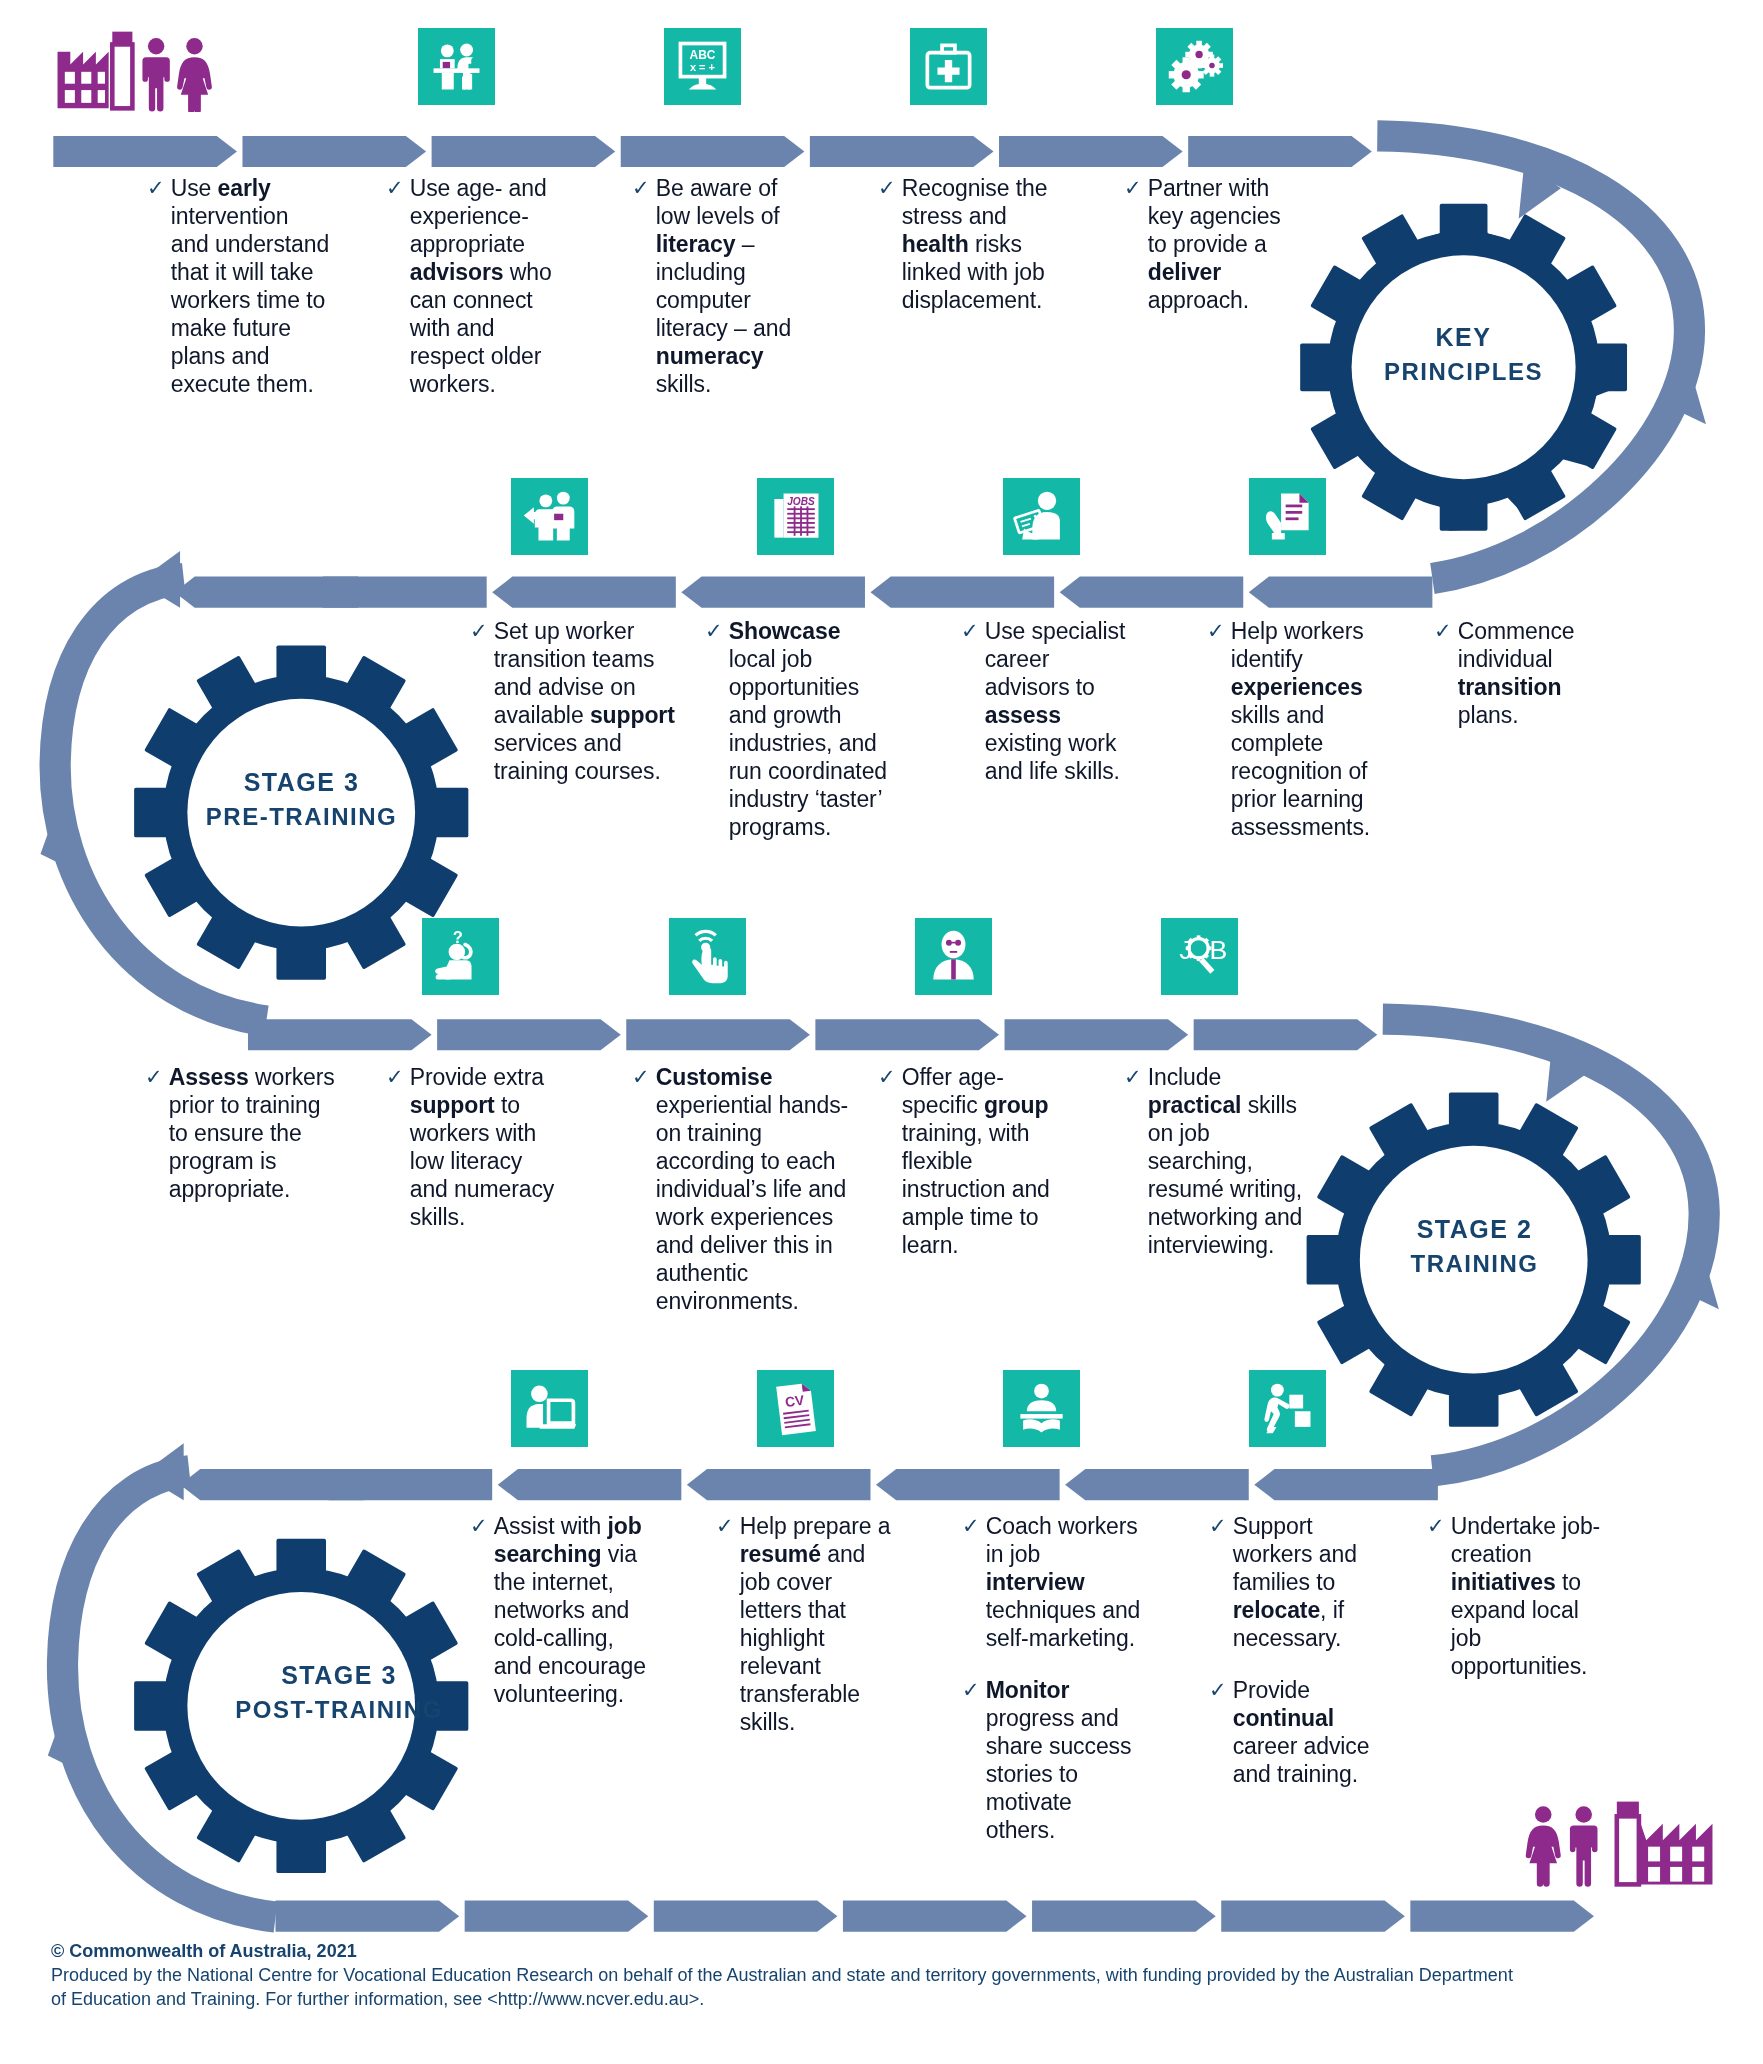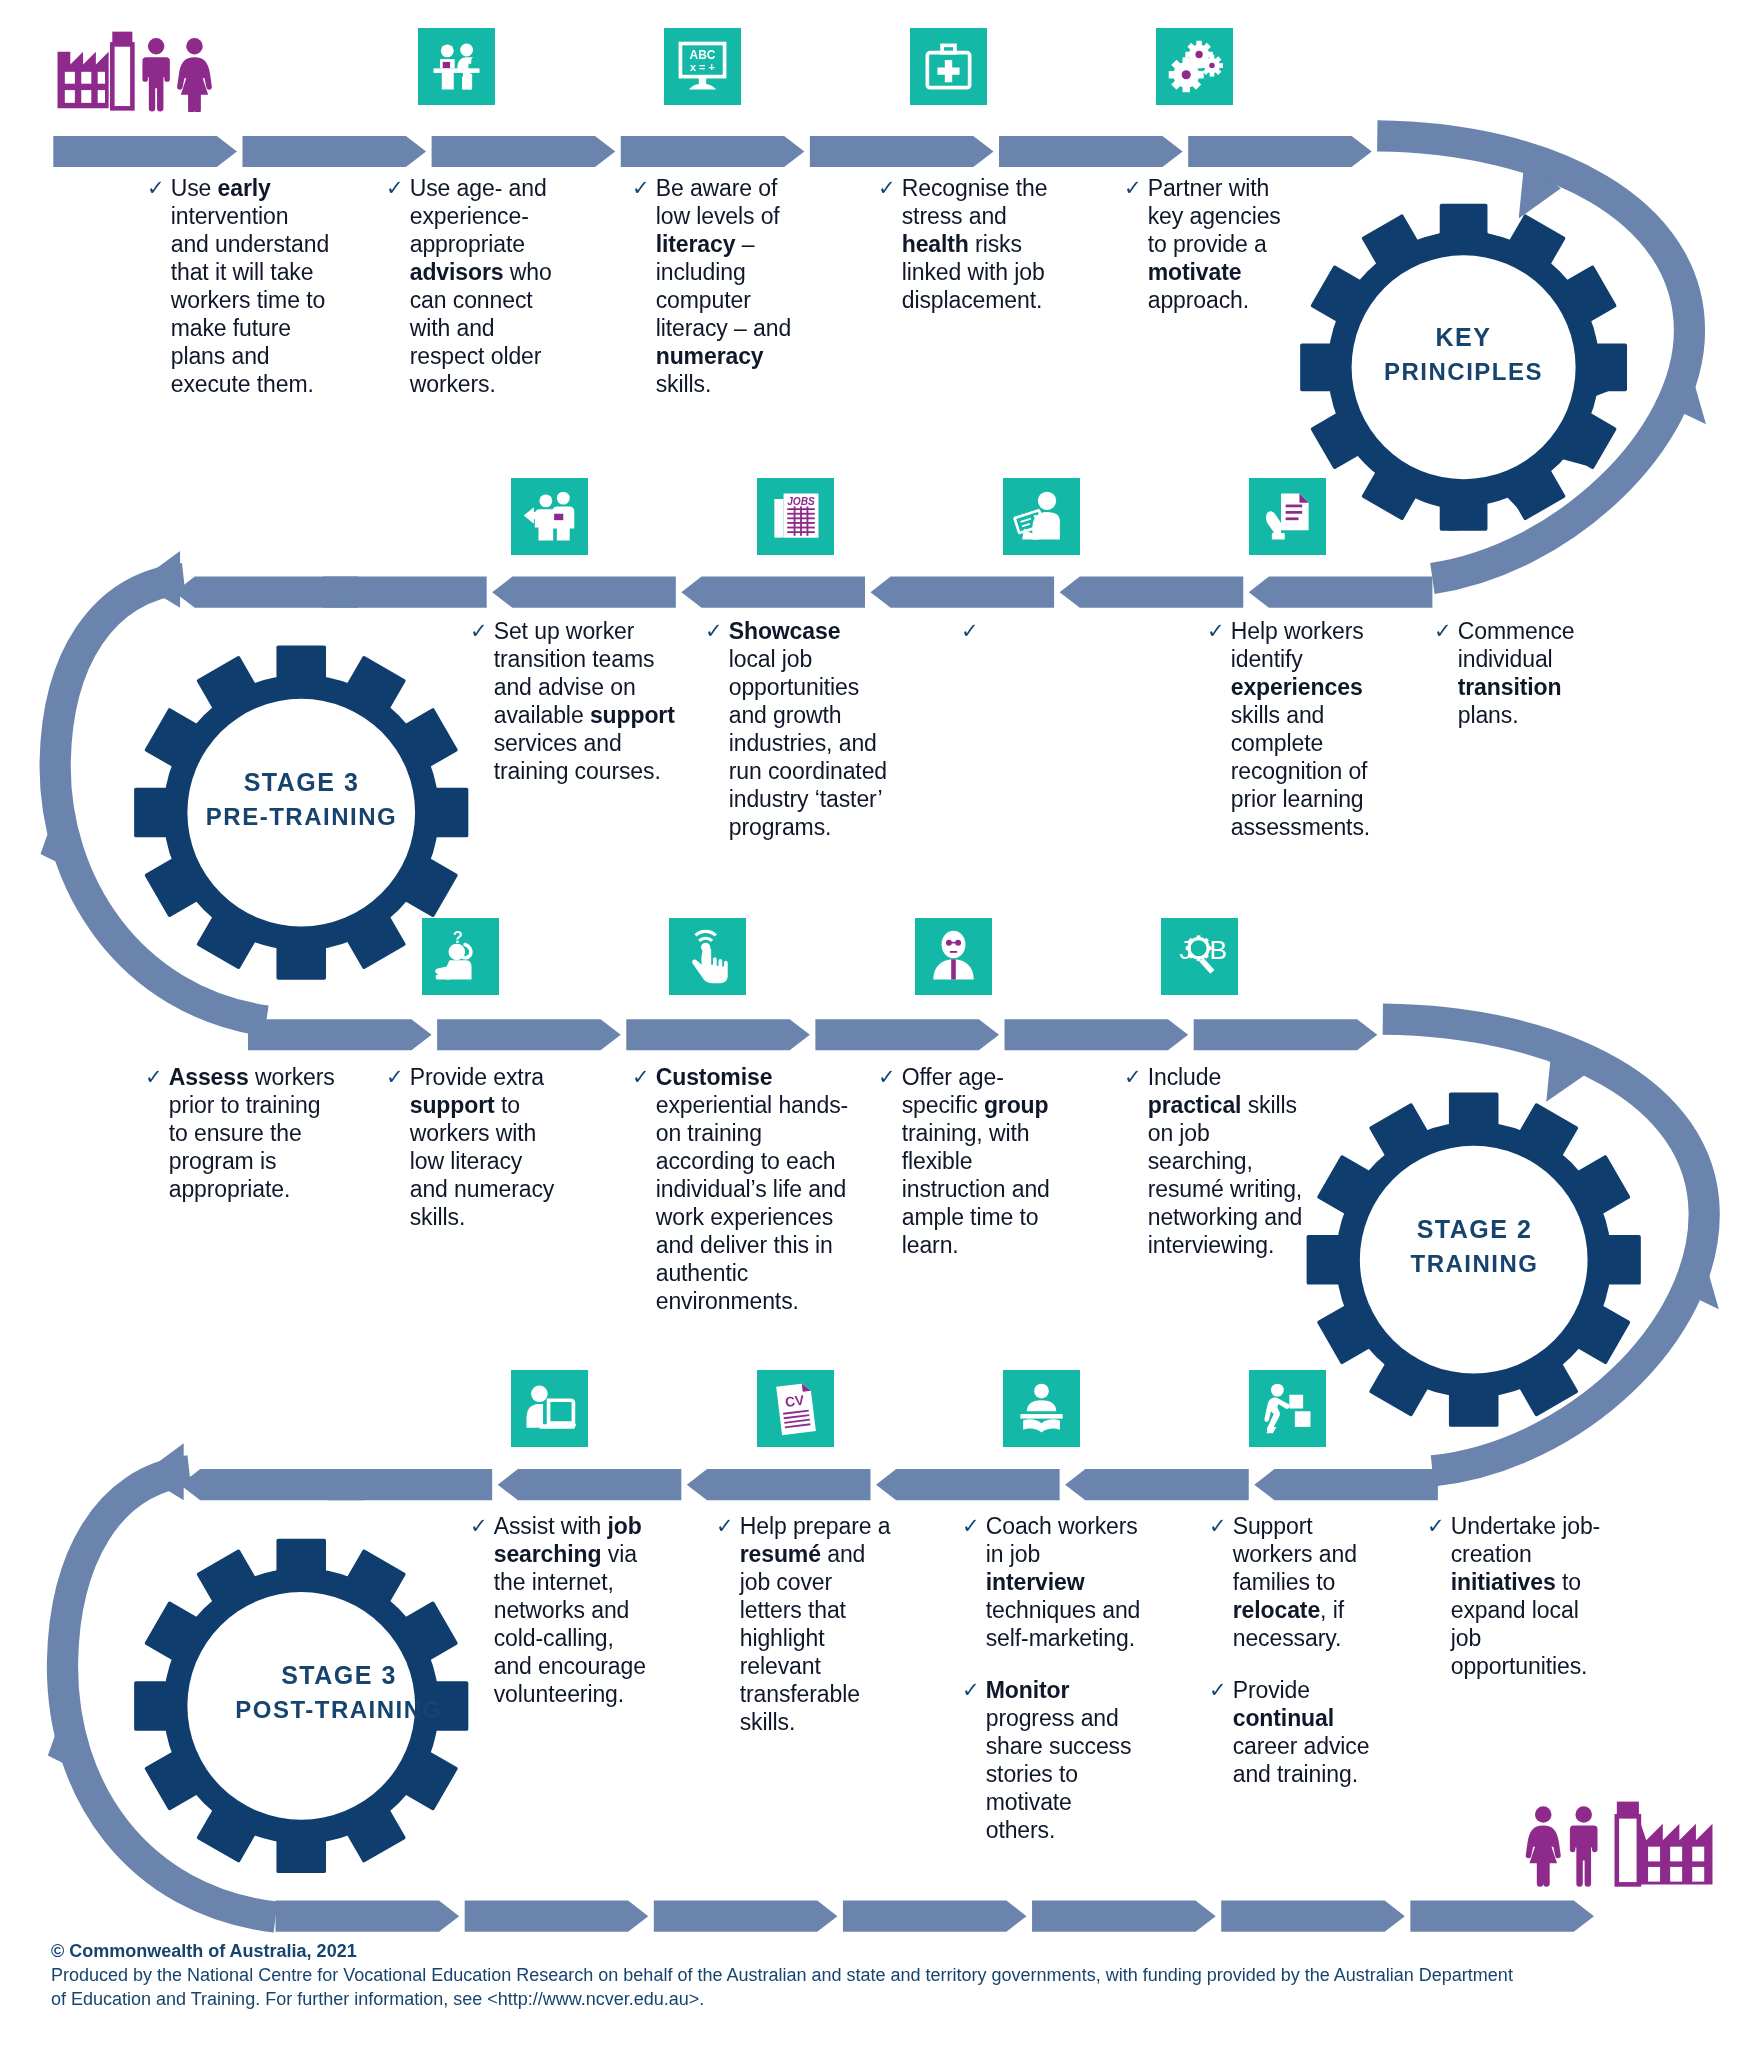--- a/index.html
+++ b/index.html
@@ -701,39 +701,40 @@
   </div>
   <div class="col" style="left:878px; top:174px; width:184px;">
     <div class="bullet">
       <span class="tick">✓</span>
       <span class="btext">Recognise the stress and <b>health</b> risks linked with job displacement.</span>
     </div>
   </div>
   <div class="col" style="left:1124px; top:174px; width:174px;">
     <div class="bullet">
       <span class="tick">✓</span>
-      <span class="btext">Partner with key agencies to provide a <b>motivate</b> approach.</span>
+      <span class="btext">Partner with key agencies to provide a <b>deliver</b> approach.</span>
     </div>
   </div>
 
   <div class="col" style="left:470px; top:617px; width:209px;">
     <div class="bullet">
       <span class="tick">✓</span>
       <span class="btext">Set up worker transition teams and advise on available <b>support</b> services and training courses.</span>
     </div>
   </div>
   <div class="col" style="left:705px; top:617px; width:184px;">
     <div class="bullet">
       <span class="tick">✓</span>
       <span class="btext"><b>Showcase</b> local job opportunities and growth industries, and run coordinated industry ‘taster’ programs.</span>
     </div>
   </div>
   <div class="col" style="left:961px; top:617px; width:174px;">
     <div class="bullet">
       <span class="tick">✓</span>
+      <span class="btext">Use specialist career advisors to <b>assess</b> existing work and life skills.</span>
     </div>
   </div>
   <div class="col" style="left:1207px; top:617px; width:184px;">
     <div class="bullet">
       <span class="tick">✓</span>
       <span class="btext">Help workers identify <b>experiences</b> skills and complete recognition of prior learning assessments.</span>
     </div>
   </div>
   <div class="col" style="left:1434px; top:617px; width:174px;">
     <div class="bullet">

